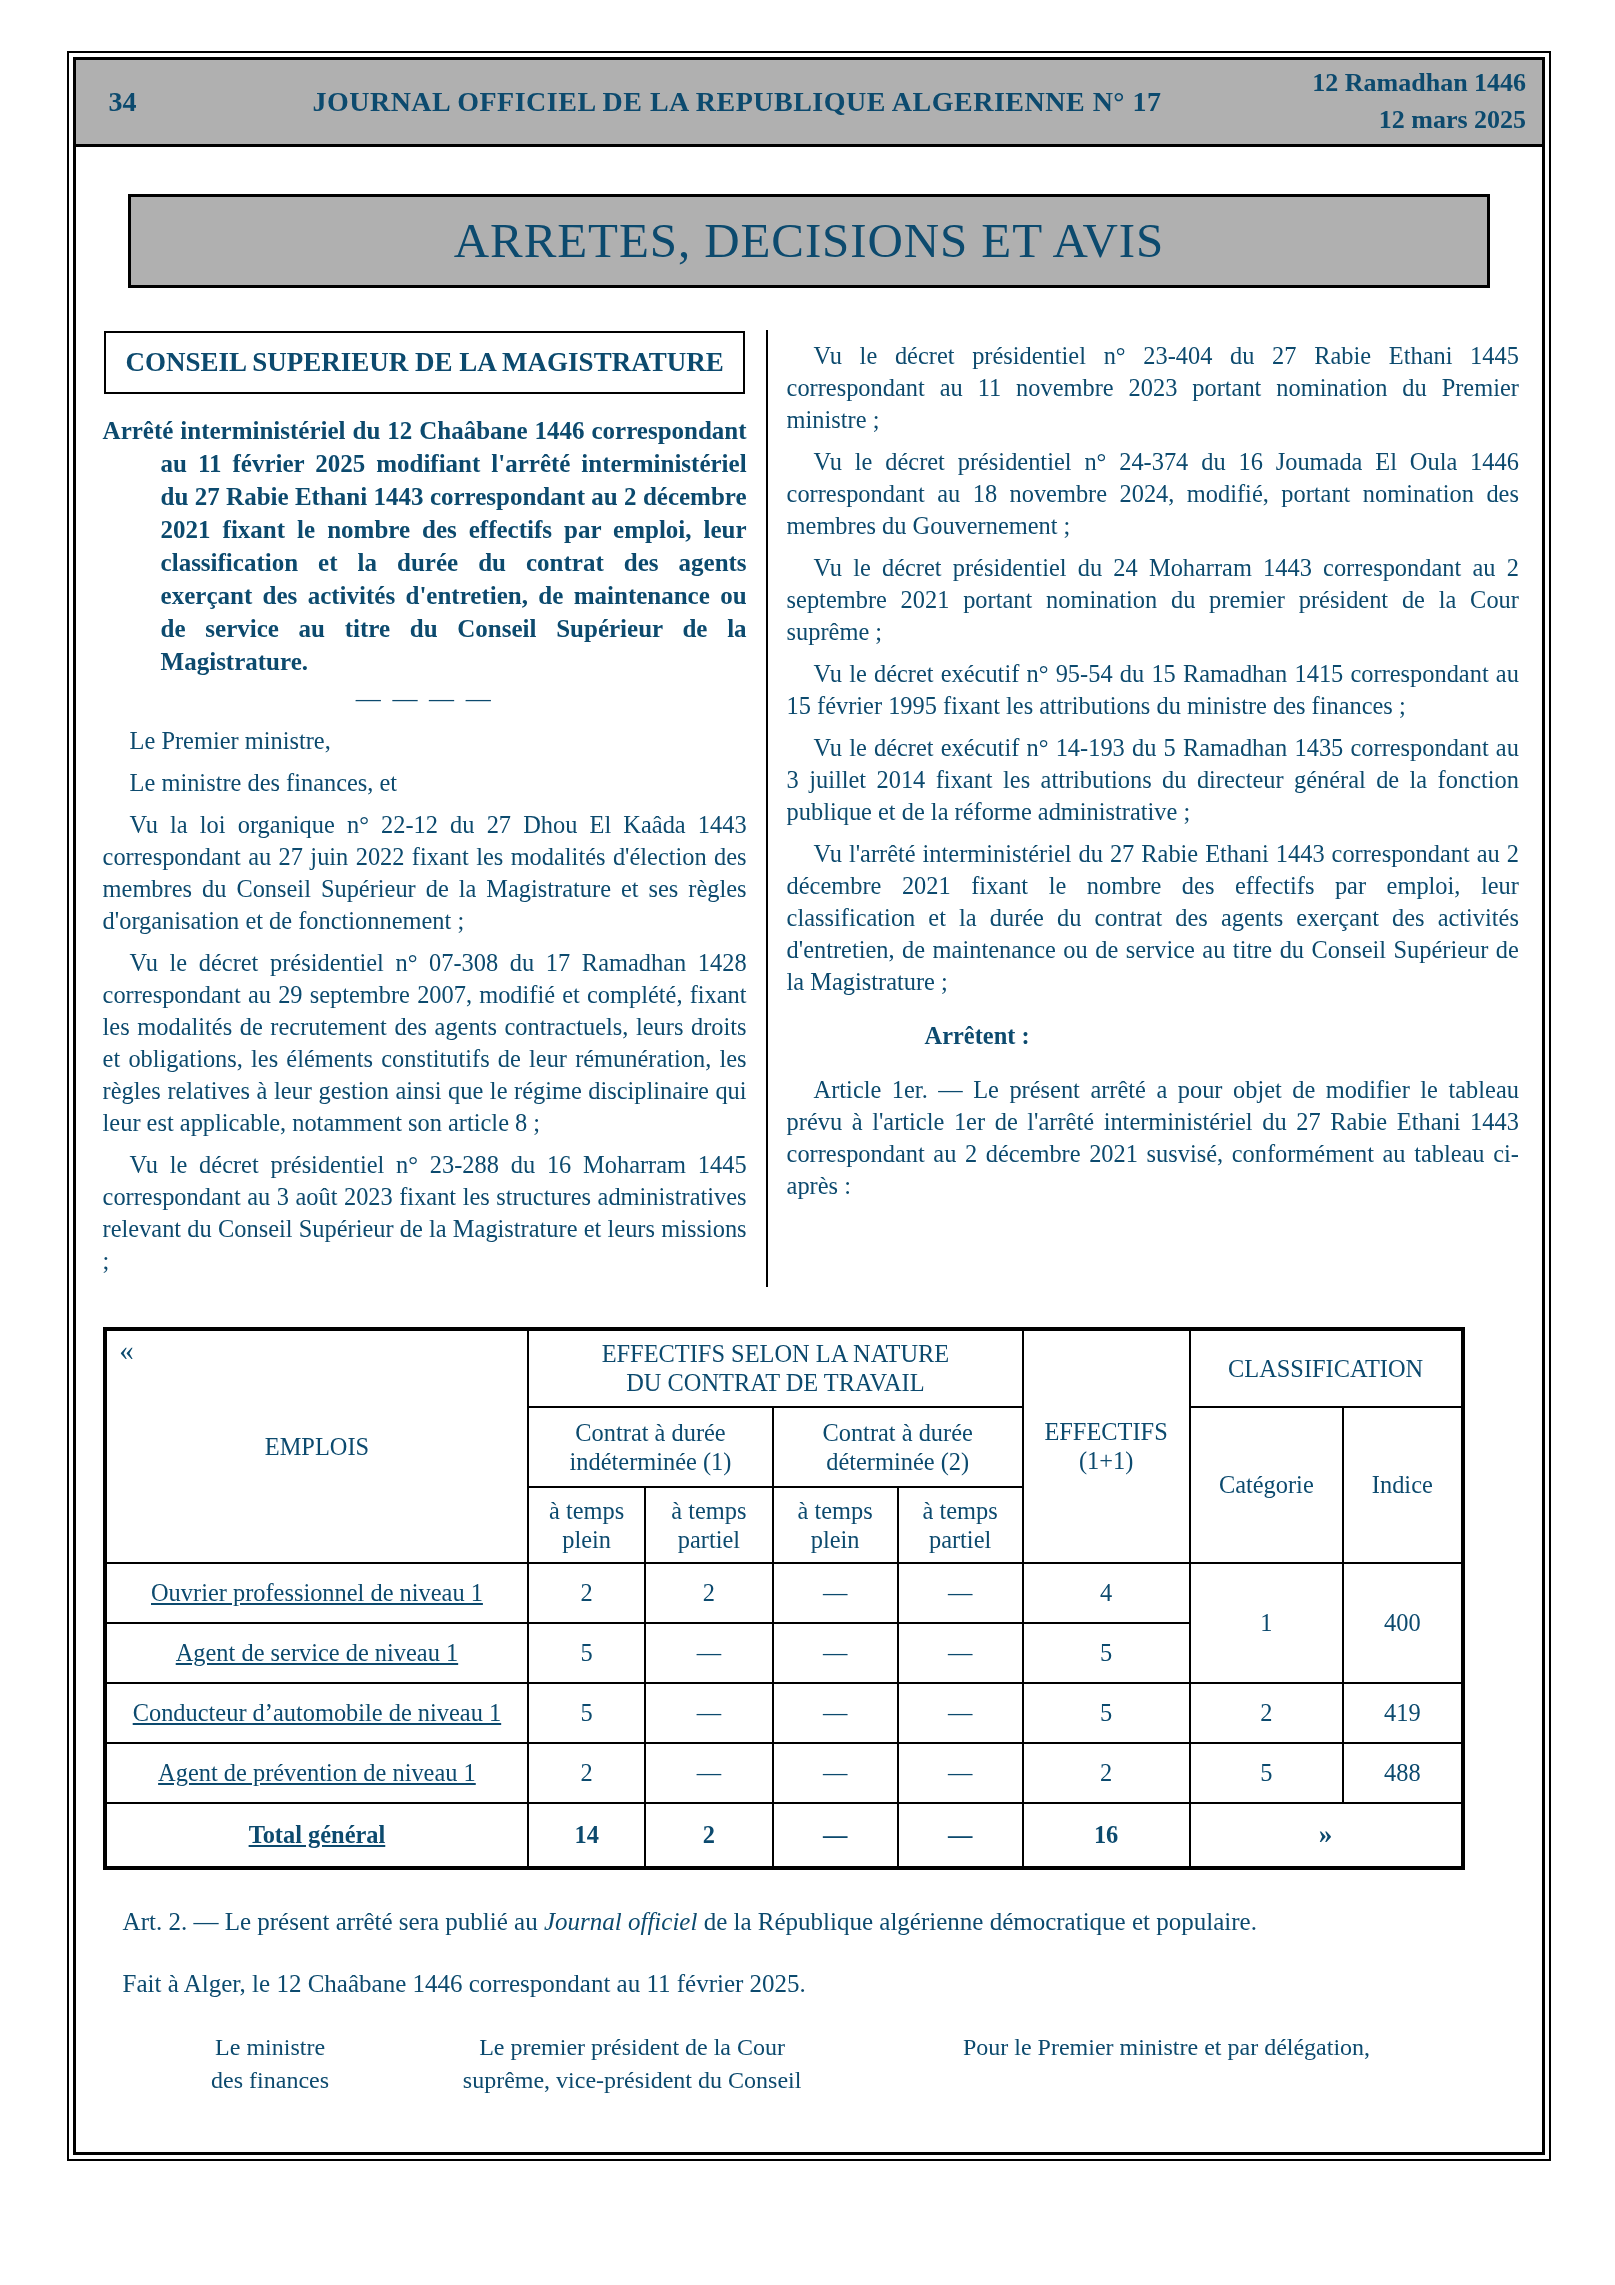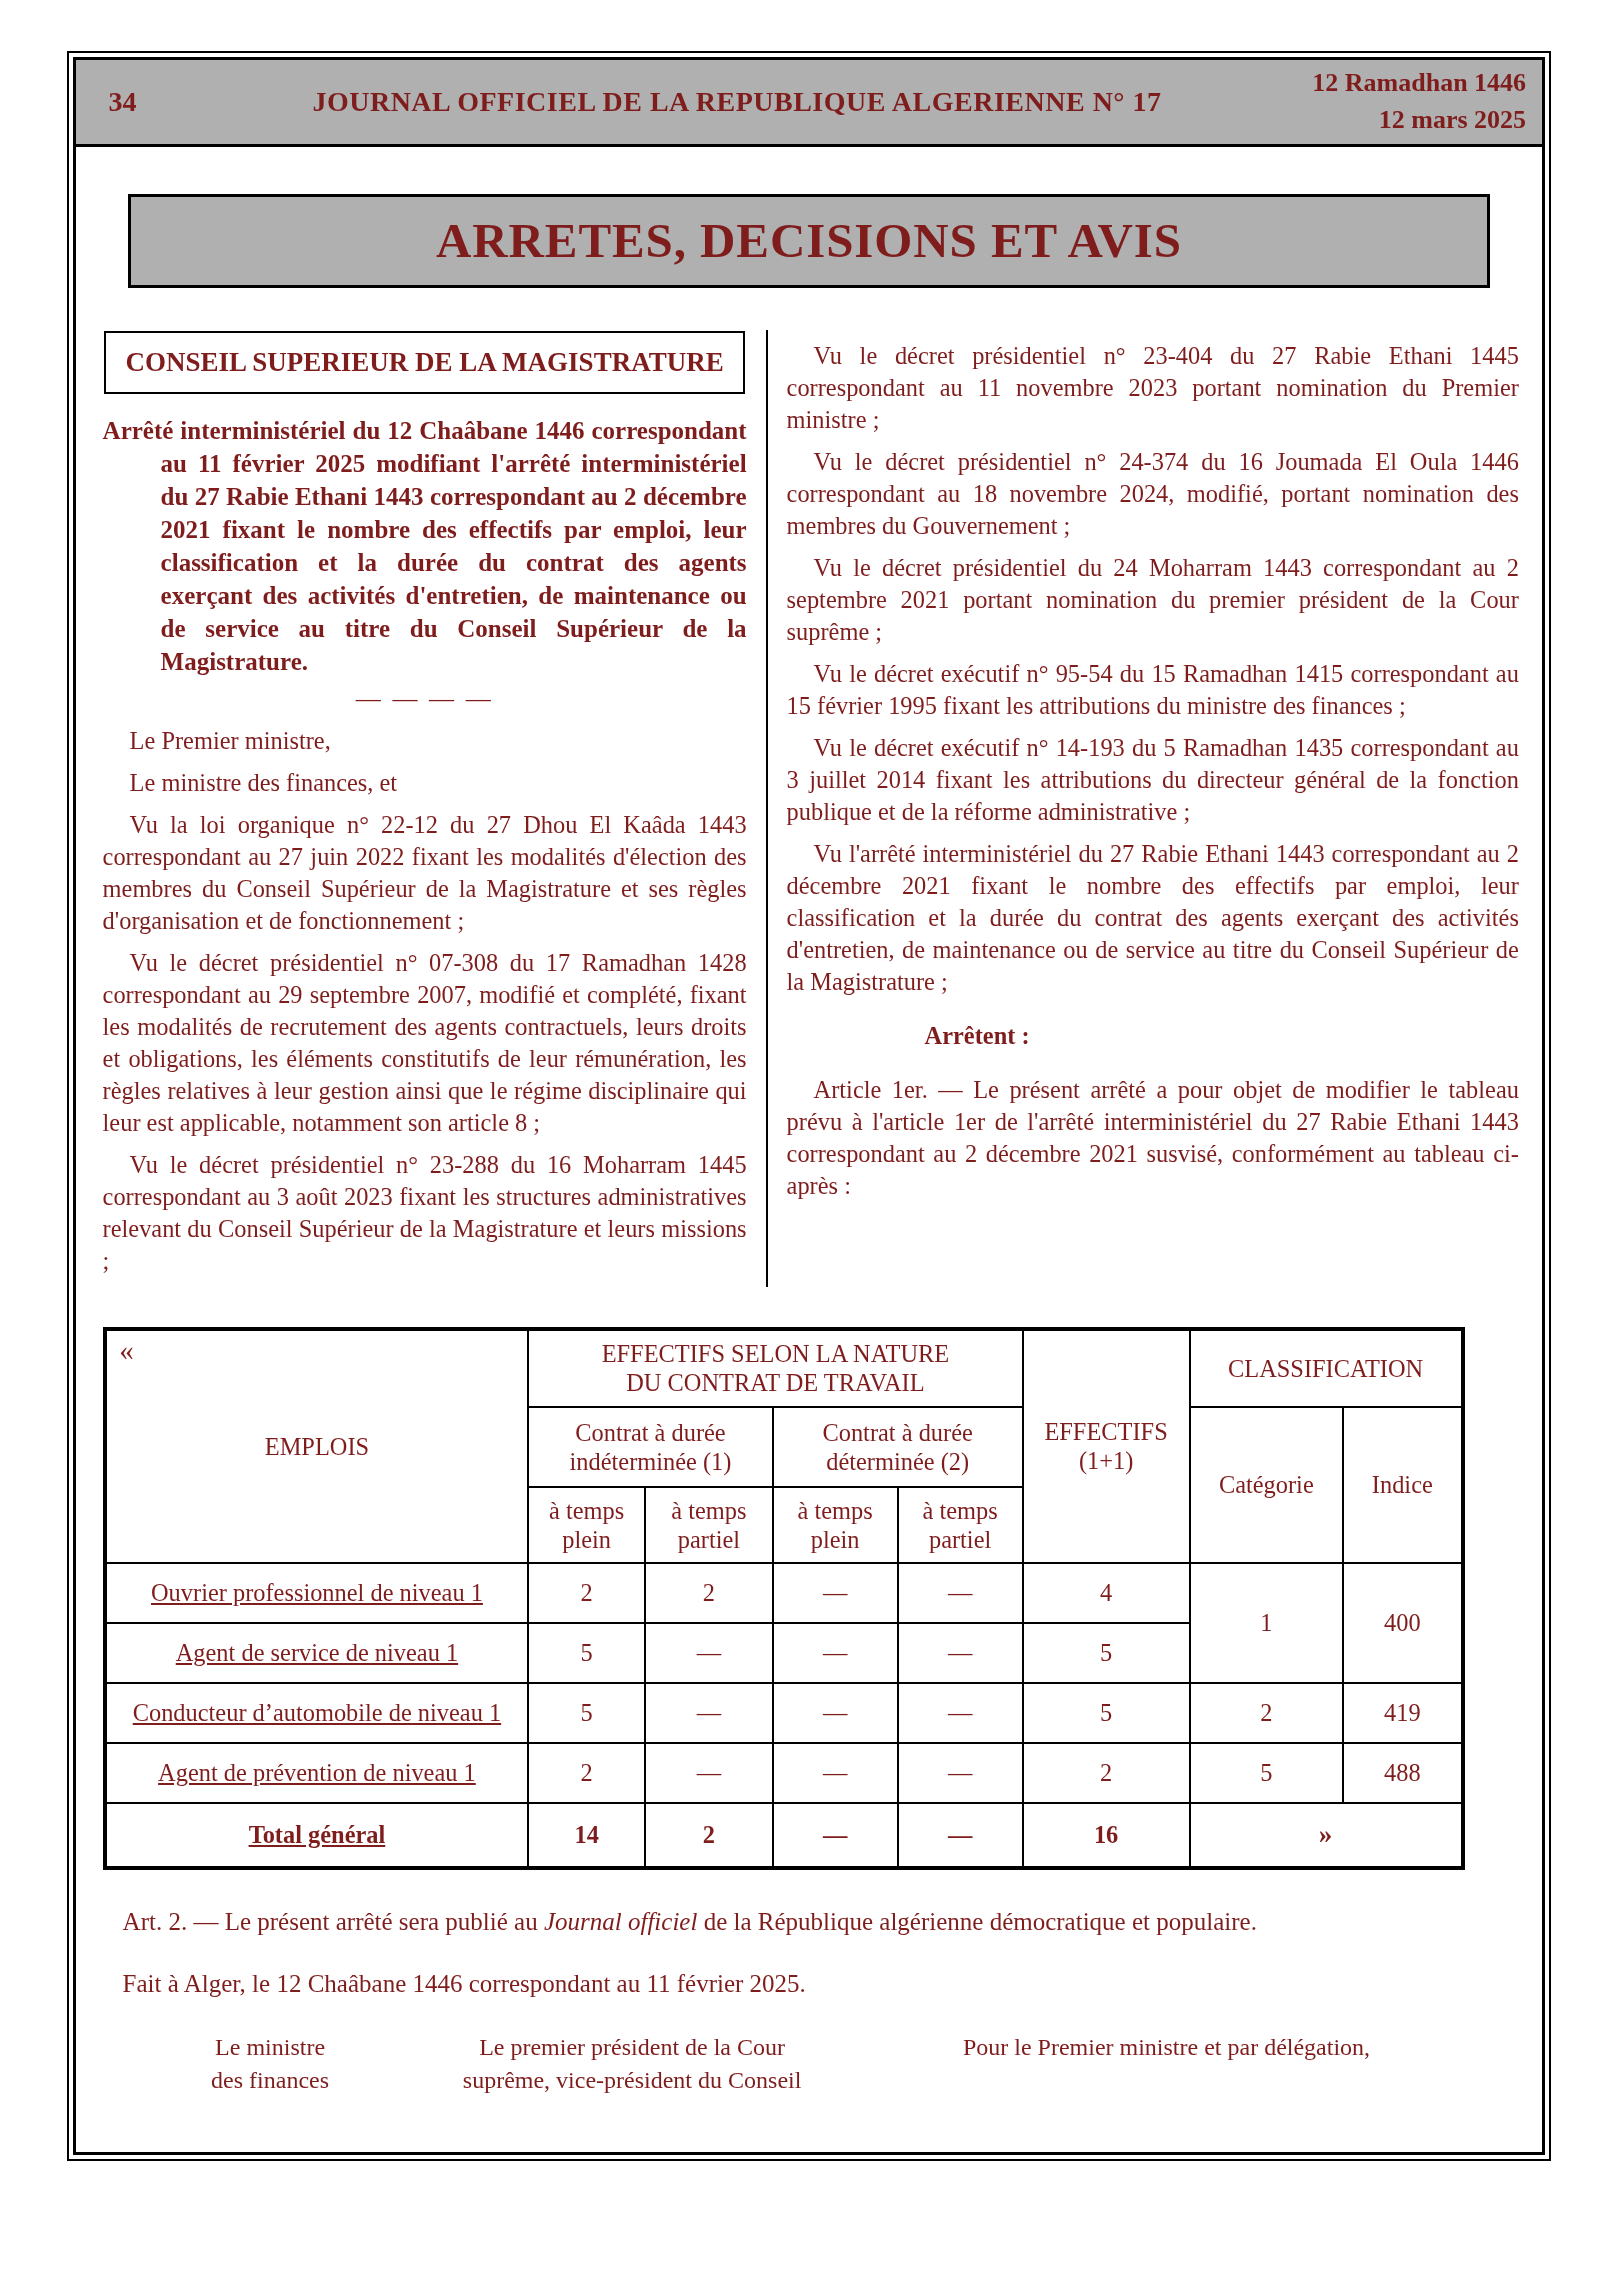--- a/index.html
+++ b/index.html
@@ -2,21 +2,21 @@
 <html style="font-size:14.5px"><head>
 <meta charset="utf-8">
 <style>
   * { box-sizing: border-box; margin: 0; padding: 0; }
   body { background: #ffffff; }
   .page {
     position: relative;
     width: 1596px; height: 2285px;
     background: #ffffff;
     font-family: "Liberation Serif", serif;
-    color: #7f1d1d;
+    color: #0c4a6e;
     overflow: hidden;
   }
   
   .frame {
     position: absolute; left: 67px; top: 51px;
     width: 1484px; height: 2110px;
     border: 2.7px solid #000;
     padding: 3.6px;
   }
   .frame-inner {
@@ -35,21 +35,21 @@
   .band .page-num { width: 127px; padding-left: 33px; font-size: 28px; }
   .band .jtitle { flex: 1; text-align: center; font-size: 28px; letter-spacing: 0.5px; }
   .band .dates { width: 271px; text-align: right; padding-right: 16.3px; font-size: 26px; line-height: 1.4; }
   
   .banner {
     margin: 47px 52px 0 52px;
     height: 94px;
     background: #b0b0b0;
     border: 3.6px solid #000;
     display: flex; align-items: center; justify-content: center;
-    font-size: 49px; font-weight: bold; letter-spacing: 0.9px;
+    font-size: 49px; font-weight: normal; letter-spacing: 0.9px;
   }
   
   .cols {
     display: flex;
     margin: 42px 23.5px 0 27px;
     font-size: 24.4px; line-height: 32px;
   }
   .col-left  { width: 644px; }
   .divider   { border-left: 2.7px solid #000; margin: 0 19px; }
   .col-right { flex: 1; }

